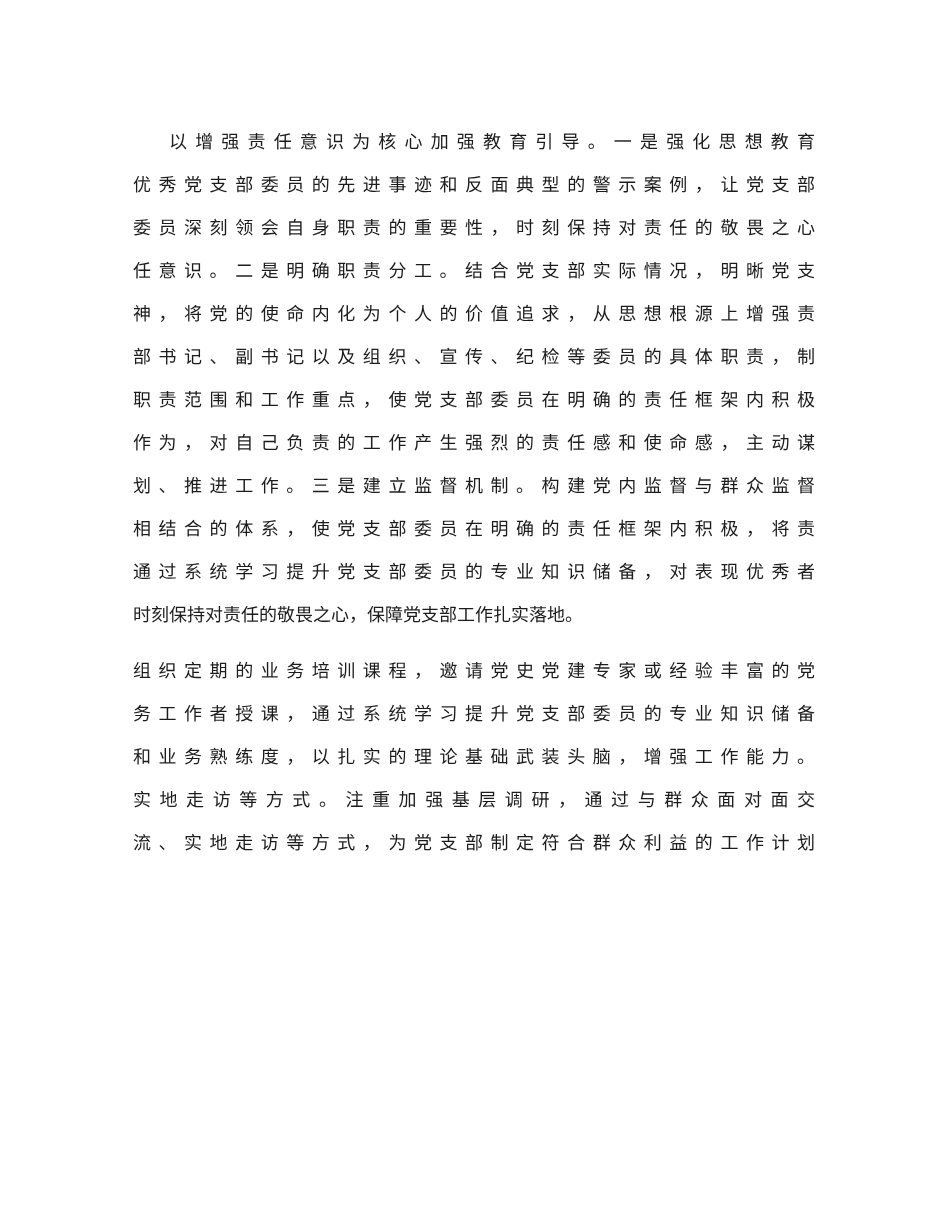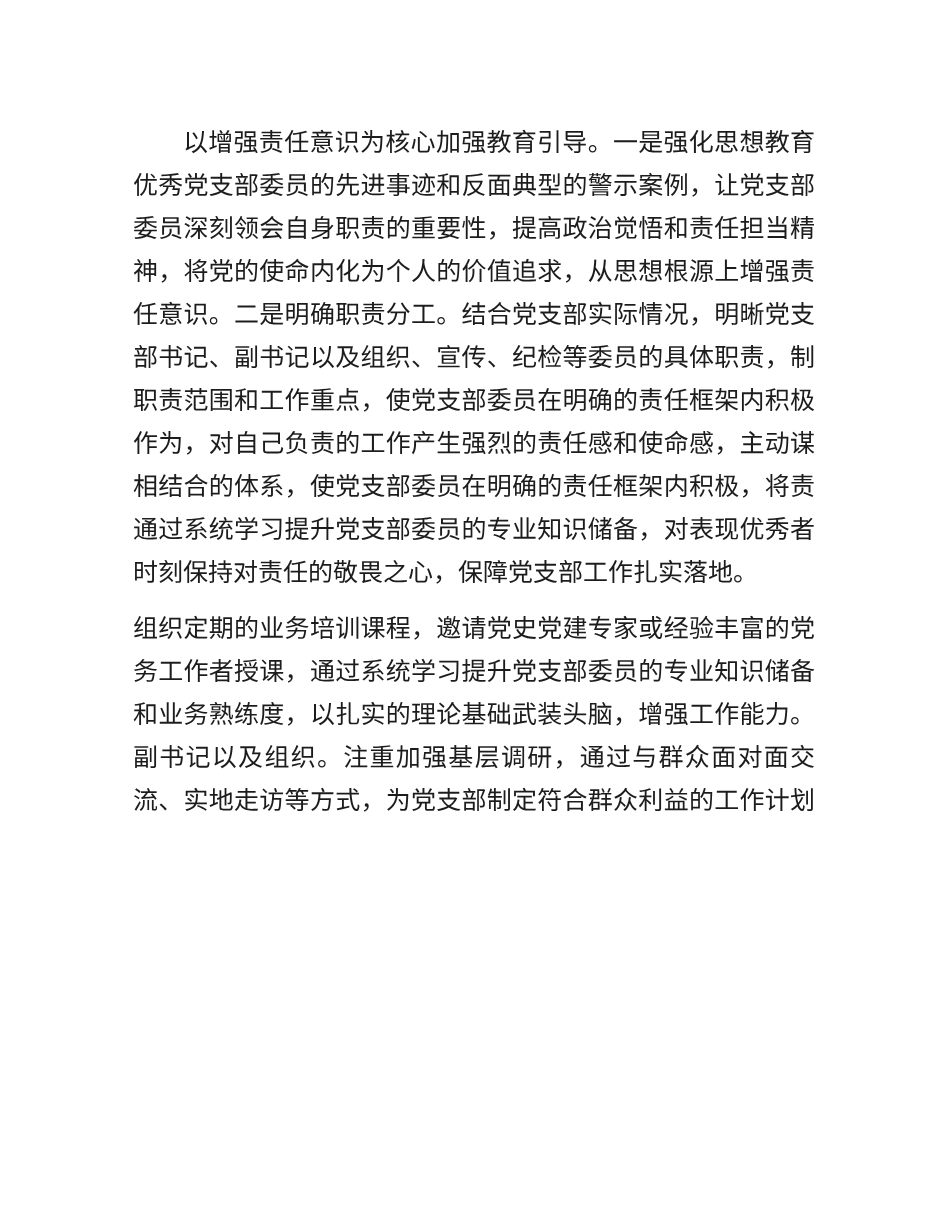--- a/index.html
+++ b/index.html
@@ -14,21 +14,21 @@
     background: #ffffff;
     overflow: hidden;
     font-family: "Liberation Serif", "DejaVu Serif", serif;
     color: #1c1c1c;
   }
   .text-block {
     position: absolute;
     left: 133px;
     top: 121px;
     width: 682px;
-    font-size: 25px;
+    font-size: 18px;
     line-height: 43px;
     font-weight: 400;
   }
   .para {
     margin: 0 0 13px 0;
   }
   .line {
     text-align: justify;
     text-align-last: justify;
     text-justify: inter-character;
@@ -43,31 +43,32 @@
   }
 </style>
 </head>
 <body>
 
 <div class="page">
   <div class="text-block" id="text-block">
       <div class="para">
         <div class="line first-line">以增强责任意识为核心加强教育引导。一是强化思想教育</div>
         <div class="line">优秀党支部委员的先进事迹和反面典型的警示案例，让党支部</div>
-        <div class="line">委员深刻领会自身职责的重要性，提高政治觉悟和责任担当精</div>
+        <div class="line">委员深刻领会自身职责的重要性，时刻保持对责任的敬畏之心</div>
+        <div class="line">任意识。二是明确职责分工。结合党支部实际情况，明晰党支</div>
         <div class="line">神，将党的使命内化为个人的价值追求，从思想根源上增强责</div>
-        <div class="line">任意识。二是明确职责分工。结合党支部实际情况，明晰党支</div>
         <div class="line">部书记、副书记以及组织、宣传、纪检等委员的具体职责，制</div>
         <div class="line">职责范围和工作重点，使党支部委员在明确的责任框架内积极</div>
         <div class="line">作为，对自己负责的工作产生强烈的责任感和使命感，主动谋</div>
+        <div class="line">划、推进工作。三是建立监督机制。构建党内监督与群众监督</div>
         <div class="line">相结合的体系，使党支部委员在明确的责任框架内积极，将责</div>
         <div class="line">通过系统学习提升党支部委员的专业知识储备，对表现优秀者</div>
         <div class="line para-last">时刻保持对责任的敬畏之心，保障党支部工作扎实落地。</div>
       </div>
       <div class="para">
         <div class="line">组织定期的业务培训课程，邀请党史党建专家或经验丰富的党</div>
         <div class="line">务工作者授课，通过系统学习提升党支部委员的专业知识储备</div>
         <div class="line">和业务熟练度，以扎实的理论基础武装头脑，增强工作能力。</div>
-        <div class="line">副书记以及组织。注重加强基层调研，通过与群众面对面交</div>
+        <div class="line">实地走访等方式。注重加强基层调研，通过与群众面对面交</div>
         <div class="line">流、实地走访等方式，为党支部制定符合群众利益的工作计划</div>
       </div>
     </div>
 </div>
 
 </body></html>

